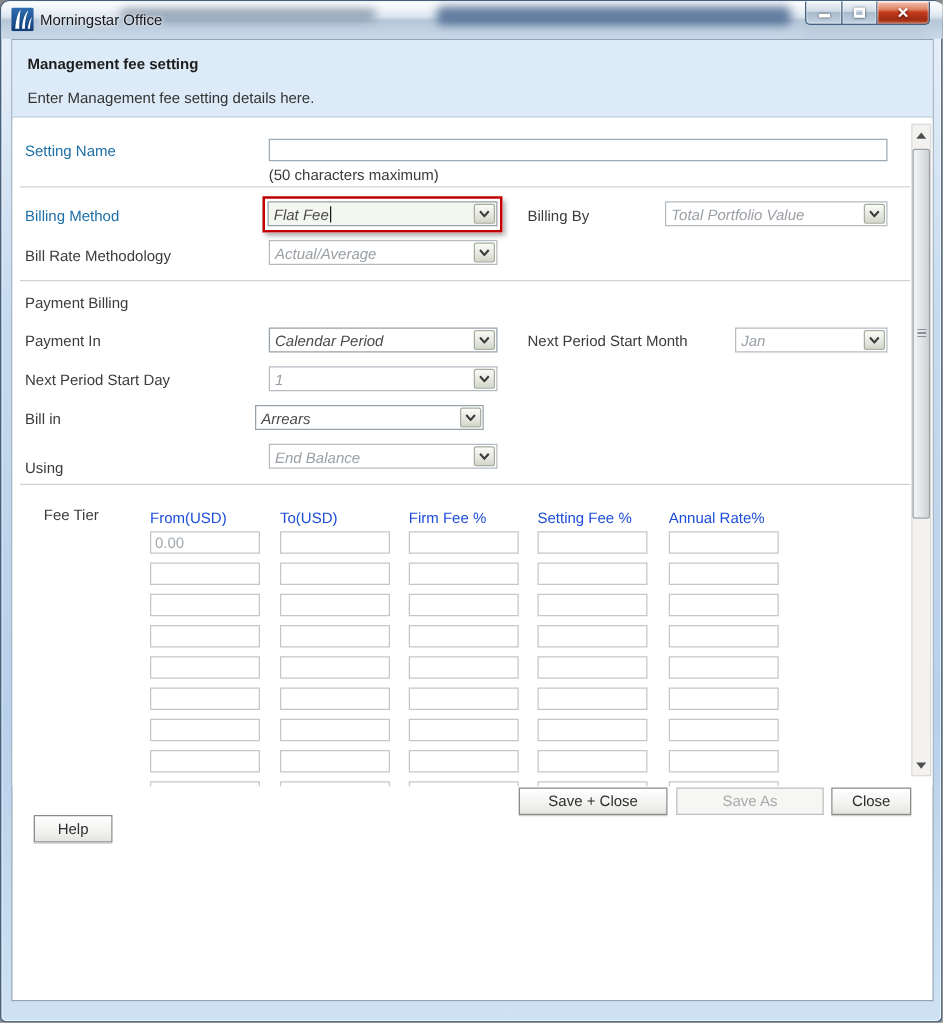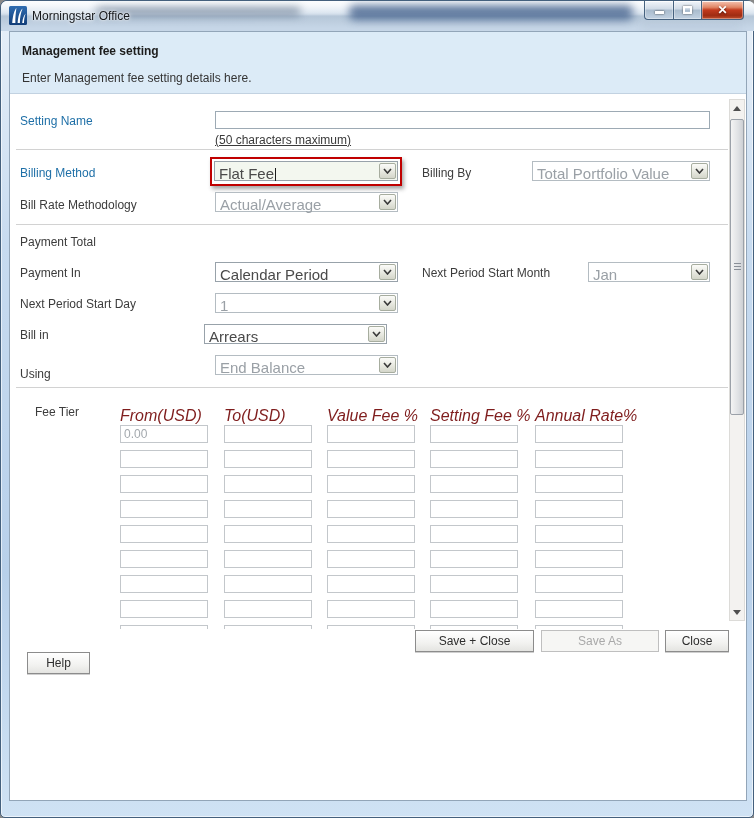--- a/index.html
+++ b/index.html
@@ -51,43 +51,43 @@
     background:#dcebf7; border-bottom:1px solid #c2d2e1; }
   .hdr-title { position:absolute; left:12px; top:12px; font-size:12px; font-weight:bold; color:#1c1c1c; }
   .hdr-sub { position:absolute; left:12px; top:39px; font-size:12px; color:#333; }
 
   
   .form-area { position:absolute; left:0; top:63px; width:736px; height:534px;
     background:#fff; overflow:hidden; }
 
   .flabel { position:absolute; font-size:12px; color:#3c3c3c; white-space:nowrap; }
   .flabel.blue { color:#1e6fa7; }
-  .hint { position:absolute; font-size:12px; color:#3a3a3a;text-decoration:underline; }
+  .hint { position:absolute; font-size:12px; color:#3a3a3a; }
   .divider { position:absolute; left:6px; width:712px; height:1px; background:#d2d2d2; }
 
   .tinput { position:absolute; height:18px; border:1px solid #9daab4; background:#fff;
     font-family:"Liberation Sans", sans-serif; font-size:12px; color:#333; padding:0 3px; }
 
   .combo { position:absolute; height:20px; border:1px solid #98a2aa; background:#fff; }
-  .combo .combo-text { position:absolute; left:4px; top:3px; font-size:15px; color:#4a4a4a; white-space:nowrap; }
+  .combo .combo-text { position:absolute; left:4px; top:3px; font-size:12px; color:#4a4a4a; white-space:nowrap;font-style:italic; }
   .combo.enabled-tint { background:#f3f7ef; }
   .combo.disabled { border-color:#b4bcc2; }
   .combo.disabled .combo-text { color:#9aa0a6; }
   .combo-btn { position:absolute; right:1px; top:1px; bottom:1px; width:17px;
     background:linear-gradient(#fbfbf8, #e9eae2 50%, #d4d6ca);
     border:1px solid #a7ad9f; border-radius:2px;
     display:flex; align-items:center; justify-content:center; }
   .caret { display:inline-block; width:1px; height:13px; background:#1a1a1a;
     vertical-align:-2px; margin-left:1px; }
 
   .annotation-box { position:absolute; left:200px; top:62px; width:192px; height:29px;
     border:2px solid #c00000; box-shadow:2px 3px 4px rgba(60,60,60,.45); pointer-events:none; }
 
   
-  .tier-head { position:absolute; font-size:16px; color:#7f1d1d; white-space:nowrap;font-style:italic; }
+  .tier-head { position:absolute; font-size:12px; color:#1d4ed8; white-space:nowrap; }
   .tier-row { position:absolute; left:0; width:620px; height:18px; }
   .cell { position:absolute; width:88px; height:18px; border:1px solid #c3c7cb; background:#fff;
     font-family:"Liberation Sans", sans-serif; font-size:12px; color:#444; padding:0 3px; }
   .cell.prefilled { color:#a3a8ad; }
   .c0{left:110px} .c1{left:214px} .c2{left:317px} .c3{left:420px} .c4{left:525px}
 
   
   .vscroll { position:absolute; left:719px; top:4px; width:16px; height:522px;
     background:#f3f2f0; border:1px solid #dcdbd8; }
   .sb-arrow { position:absolute; left:0; width:14px; height:16px;
@@ -184,21 +184,21 @@
         <div class="combo disabled" style="left:205px;top:97px;width:183px">
           <span class="combo-text">Actual/Average</span>
           <span class="combo-btn">
             <svg width="9" height="6" viewBox="0 0 9 6">
                 <path d="M1 1 L4.5 5 L8 1" stroke="#3a3a3a" stroke-width="1.6" fill="none"></path>
               </svg>
           </span>
         </div>
         <div class="divider" style="top:129px"></div>
 
-        <span class="flabel" style="left:10px;top:140px">Payment Total</span>
+        <span class="flabel" style="left:10px;top:140px">Payment Billing</span>
 
         <span class="flabel" style="left:10px;top:171px">Payment In</span>
         <div class="combo" style="left:205px;top:167px;width:183px">
           <span class="combo-text">Calendar Period</span>
           <span class="combo-btn">
             <svg width="9" height="6" viewBox="0 0 9 6">
                 <path d="M1 1 L4.5 5 L8 1" stroke="#3a3a3a" stroke-width="1.6" fill="none"></path>
               </svg>
           </span>
         </div>
@@ -239,21 +239,21 @@
             <svg width="9" height="6" viewBox="0 0 9 6">
                 <path d="M1 1 L4.5 5 L8 1" stroke="#3a3a3a" stroke-width="1.6" fill="none"></path>
               </svg>
           </span>
         </div>
         <div class="divider" style="top:292px"></div>
 
         <span class="flabel" style="left:25px;top:310px">Fee Tier</span>
         <span class="tier-head" style="left:110px;top:312px">From(USD)</span>
         <span class="tier-head" style="left:214px;top:312px">To(USD)</span>
-        <span class="tier-head" style="left:317px;top:312px">Value Fee %</span>
+        <span class="tier-head" style="left:317px;top:312px">Firm Fee %</span>
         <span class="tier-head" style="left:420px;top:312px">Setting Fee %</span>
         <span class="tier-head" style="left:525px;top:312px">Annual Rate%</span>
         <div id="tier-grid">
             <div class="tier-row" style="top: 330px;">
               <input class="cell c0 prefilled" value="0.00" style="">
               <input class="cell c1" style="">
               <input class="cell c2" style="">
               <input class="cell c3" style="">
               <input class="cell c4" style="">
             </div>

